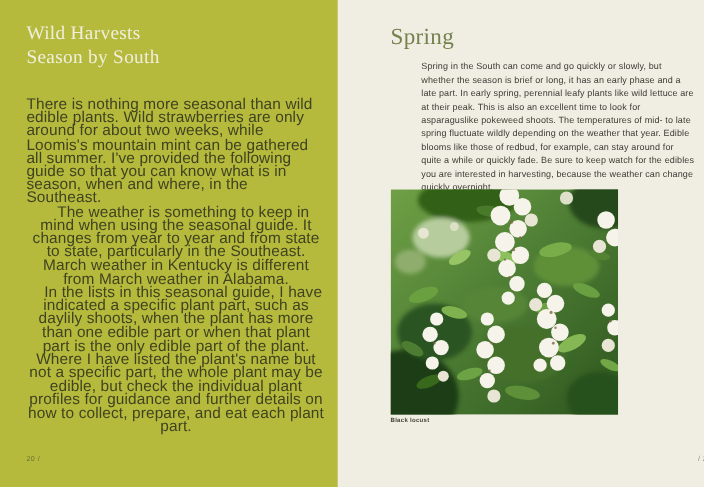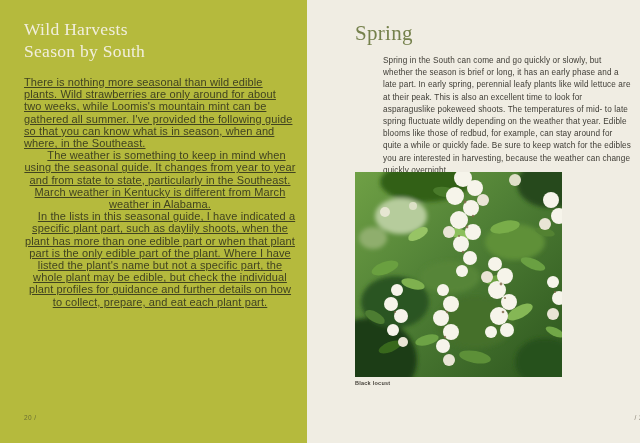--- a/index.html
+++ b/index.html
@@ -14,24 +14,23 @@
     background:var(--left-bg,#b5ba3d);
   }
   .left-title{
     position:absolute;left:24px;top:18px;width:270px;
     font-family:"Liberation Serif", serif;
     font-size:17.5px;line-height:22px;font-weight:500;
     color:var(--title-color,#f1eedd);
     letter-spacing:0.3px;
   }
   .left-body{
-    position:absolute;left:24px;top:76px;width:272px;
-    font-size:11px;line-height:12.2px;letter-spacing:0.12px;
+    position:absolute;left:24px;top:88px;width:272px;
+    font-size:14px;line-height:12.2px;letter-spacing:0.12px;
     color:var(--left-text,#414320);
-    text-decoration:underline;
   }
   .left-body p{margin:0;}
   .left-body p + p{text-indent:13px;text-align:center;}
   .folio{
     position:absolute;bottom:22px;
     font-size:6.5px;letter-spacing:0.4px;
   }
   .folio-left{left:24px;color:var(--folio-left,#6c7033);}
   .folio-right{right:32px;color:var(--folio-right,#8d877a);}
   

